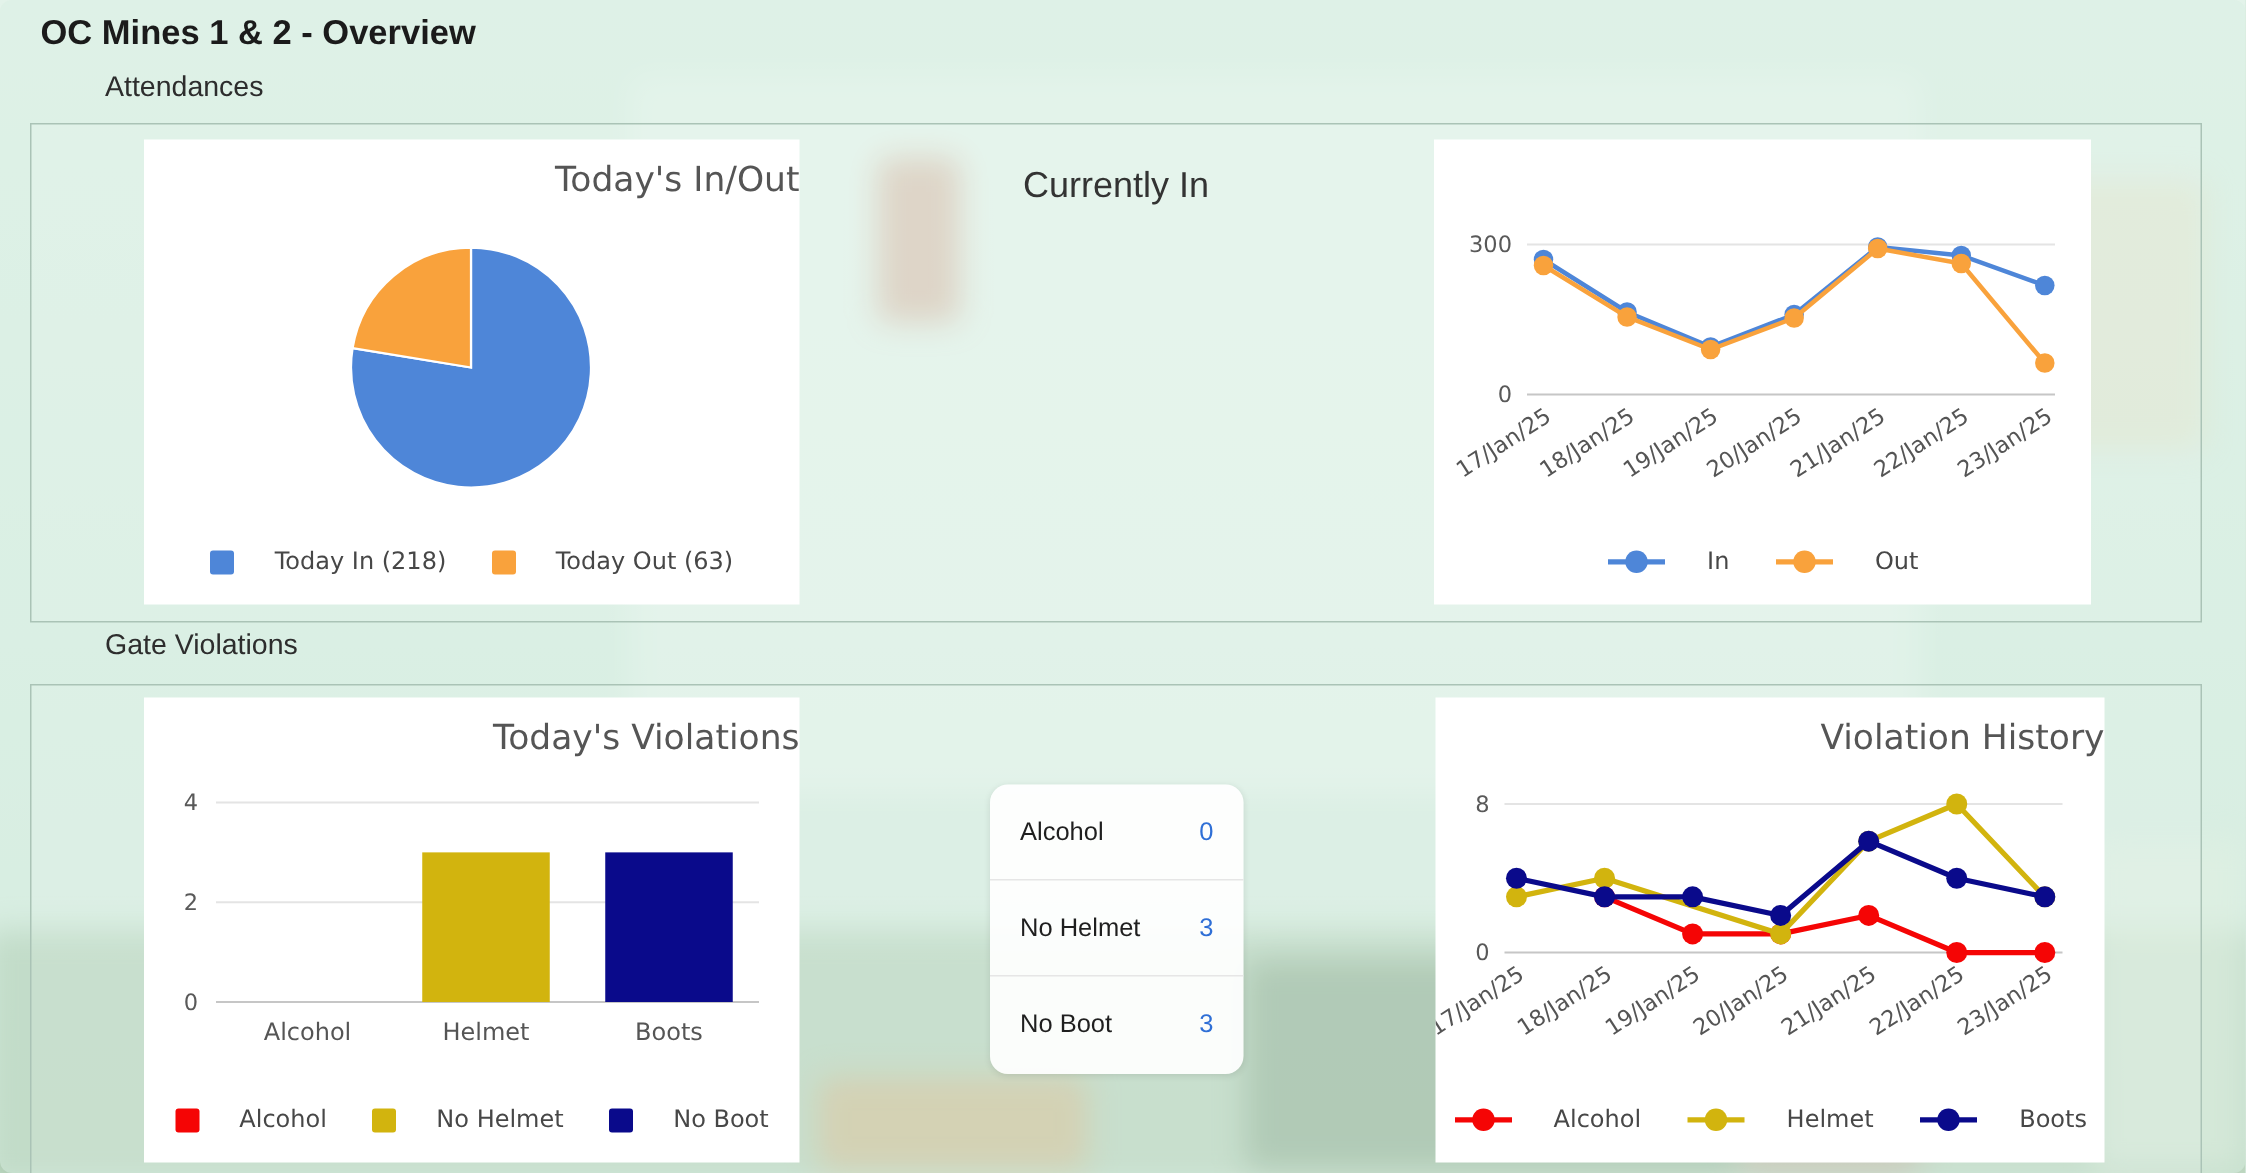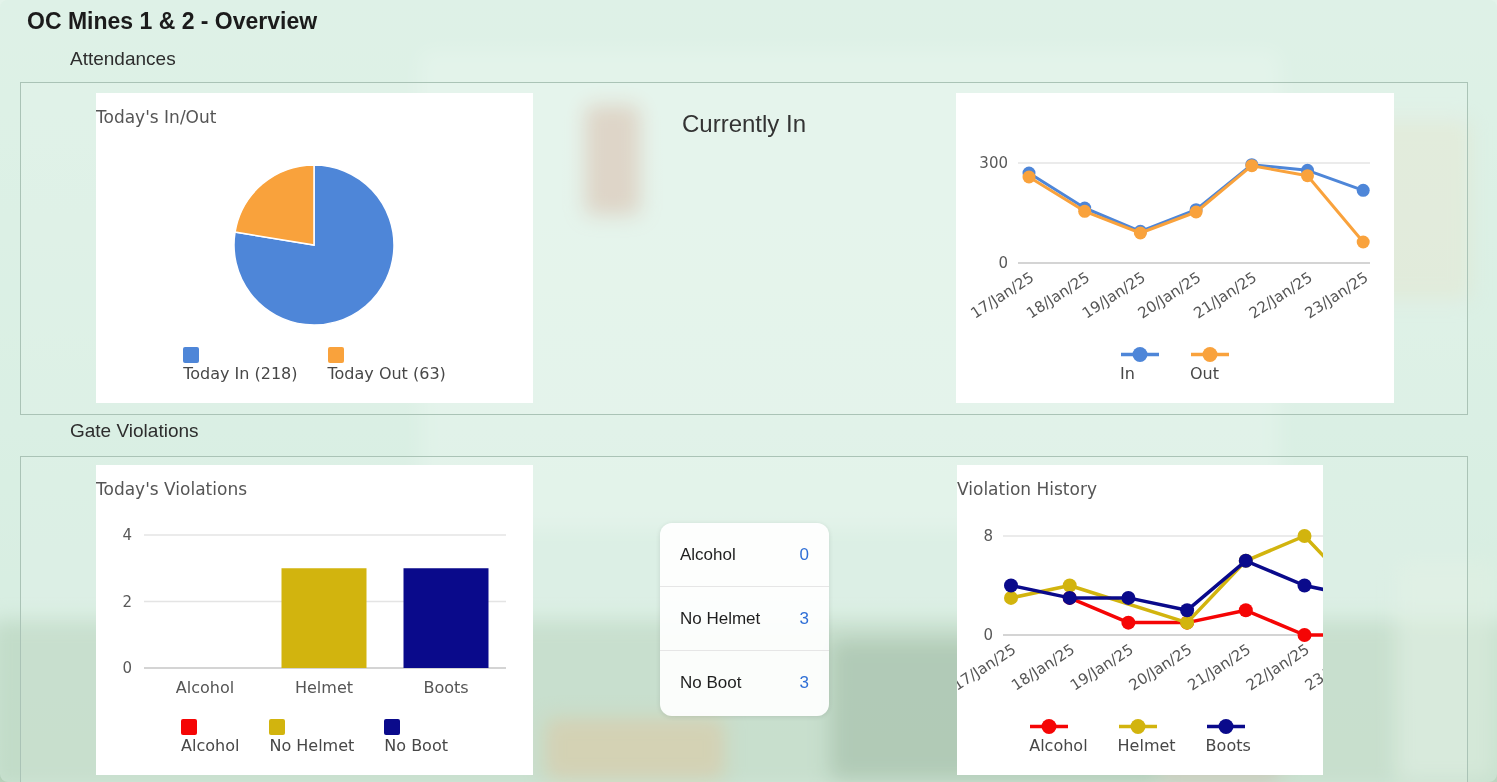--- a/index.html
+++ b/index.html
@@ -25,28 +25,28 @@
   .lbl-att{left:30px;top:48px;}
   .lbl-gate{left:30px;top:420px;}
   .section-box{position:absolute;border:1px solid #aac3b6;background:rgba(255,255,255,0.10);}
   .box-att{left:20px;top:82px;width:1446px;height:331px;}
   .box-gate{left:20px;top:456px;width:1446px;height:330px;}
 
   .card{position:absolute;background:#ffffff;overflow:hidden;}
   .card-pie{left:96px;top:93px;width:437px;height:310px;}
   .card-inout{left:956px;top:93px;width:438px;height:310px;}
   .card-bar{left:96px;top:465px;width:437px;height:310px;}
-  .card-vio{left:957px;top:465px;width:366px;height:310px;}
-
-  .chart-title{position:absolute;top:14px;left:0;right:0;text-align:left;
-               font-family:"DejaVu Sans",sans-serif;font-size:17px;color:#555;}
+  .card-vio{left:957px;top:465px;width:432px;height:310px;padding-left:14px;}
+
+  .chart-title{position:absolute;top:14px;left:0;right:0;text-align:right;
+               font-family:"DejaVu Sans",sans-serif;font-size:23px;color:#555;}
   .plot-svg{position:absolute;left:0;top:0;pointer-events:none;}
   .legend{position:absolute;left:0;right:0;bottom:20px;display:flex;justify-content:center;
           align-items:center;gap:30px;font-family:"DejaVu Sans",sans-serif;font-size:16px;color:#474747;}
-  .legend .item{display:flex;align-items:flex-start;gap:1px;flex-direction:column;}
+  .legend .item{display:flex;align-items:flex-end;gap:27px;}
   .legend .sw{width:16px;height:16px;border-radius:2px;display:inline-block;}
 
   .ci-title{position:absolute;left:619px;top:110px;width:250px;text-align:center;
             font-size:24px;color:#333;}
   .ci-circle{position:absolute;left:663px;top:157px;width:163px;height:163px;border-radius:50%;
              display:flex;align-items:center;justify-content:center;}
   .ci-value{font-size:46px;color:#ffffff;letter-spacing:1px;}
 
   .summary-card{position:absolute;left:660px;top:523px;width:169px;height:193px;border-radius:12px;
                 background:rgba(255,255,255,0.92);box-shadow:0 1px 5px rgba(0,0,0,0.10);}

